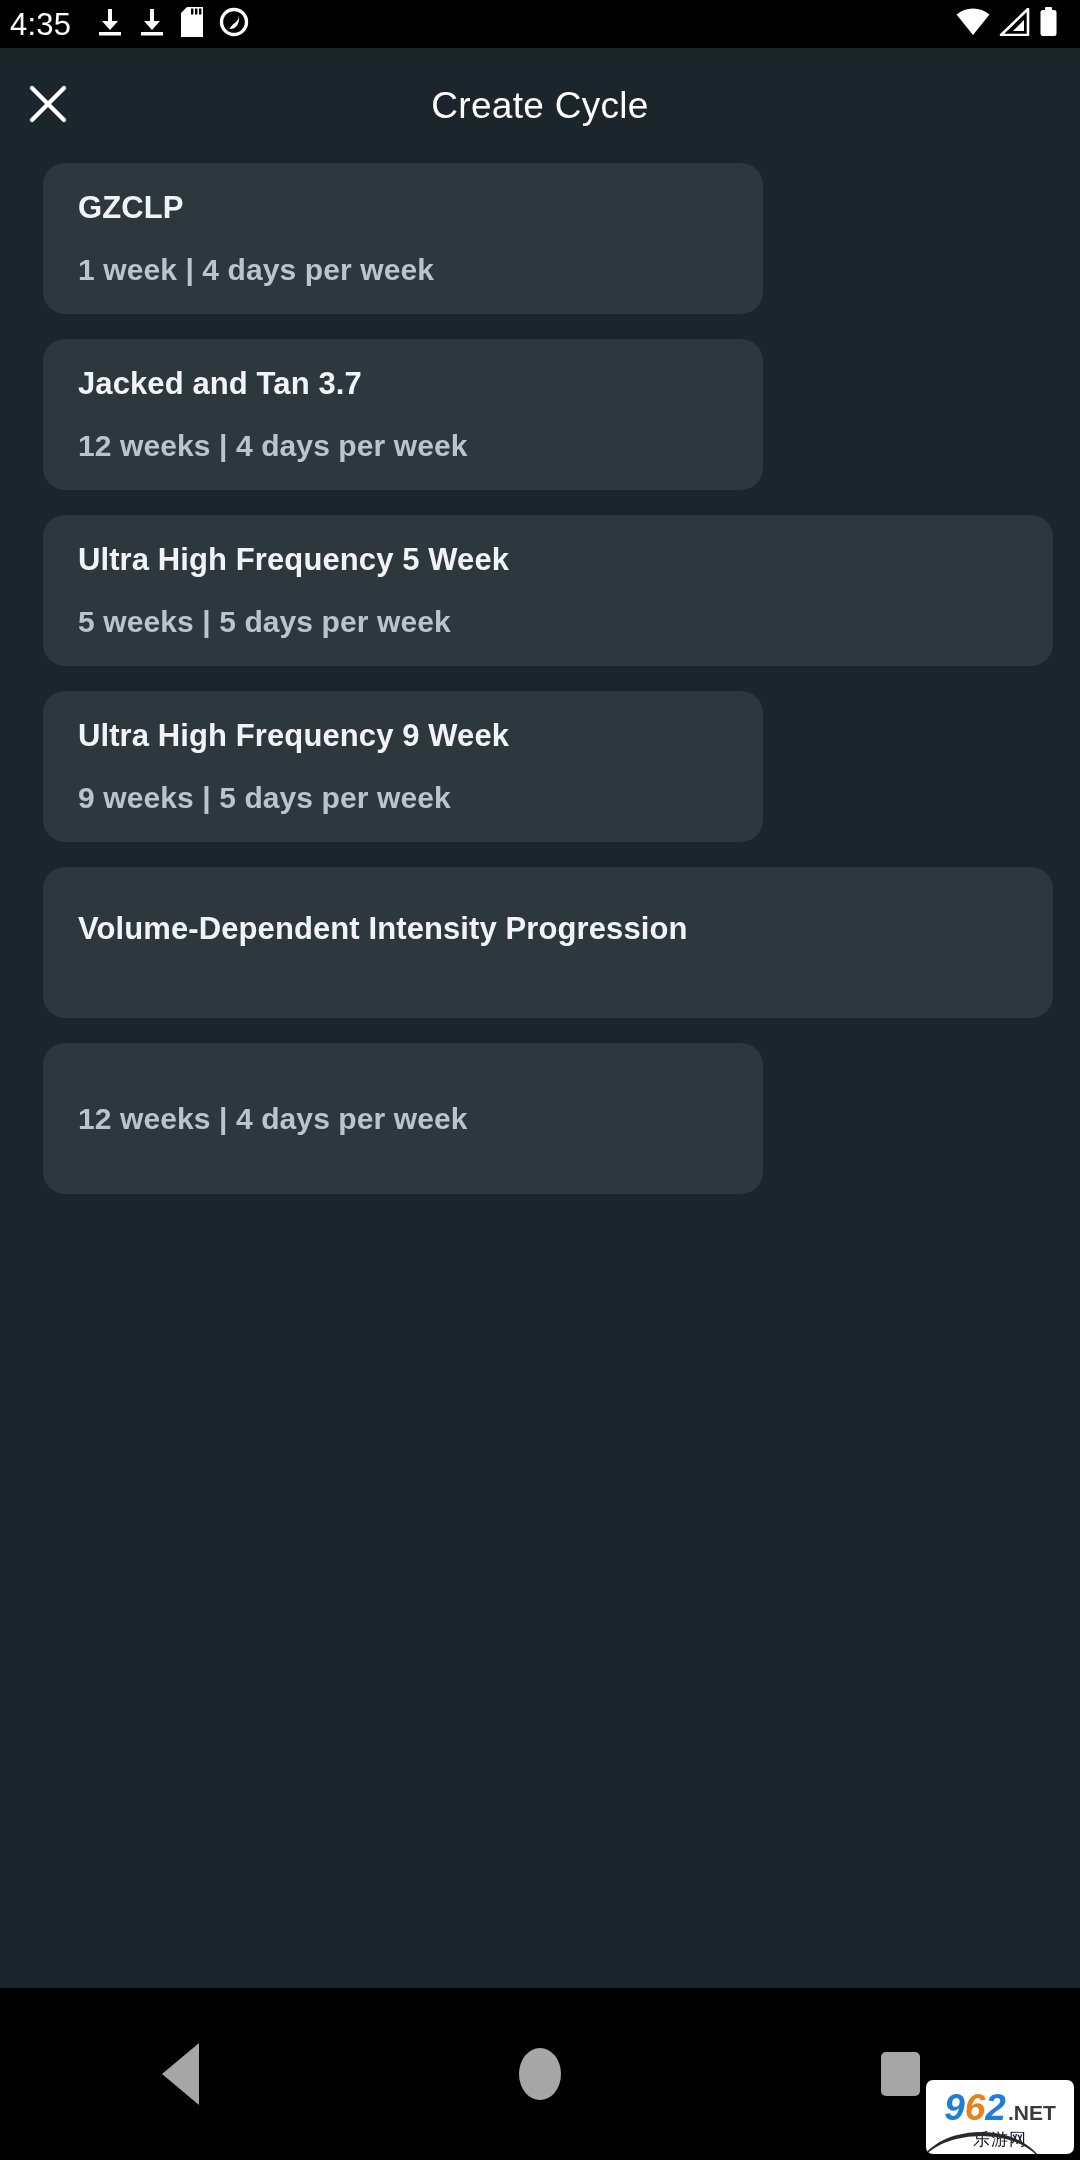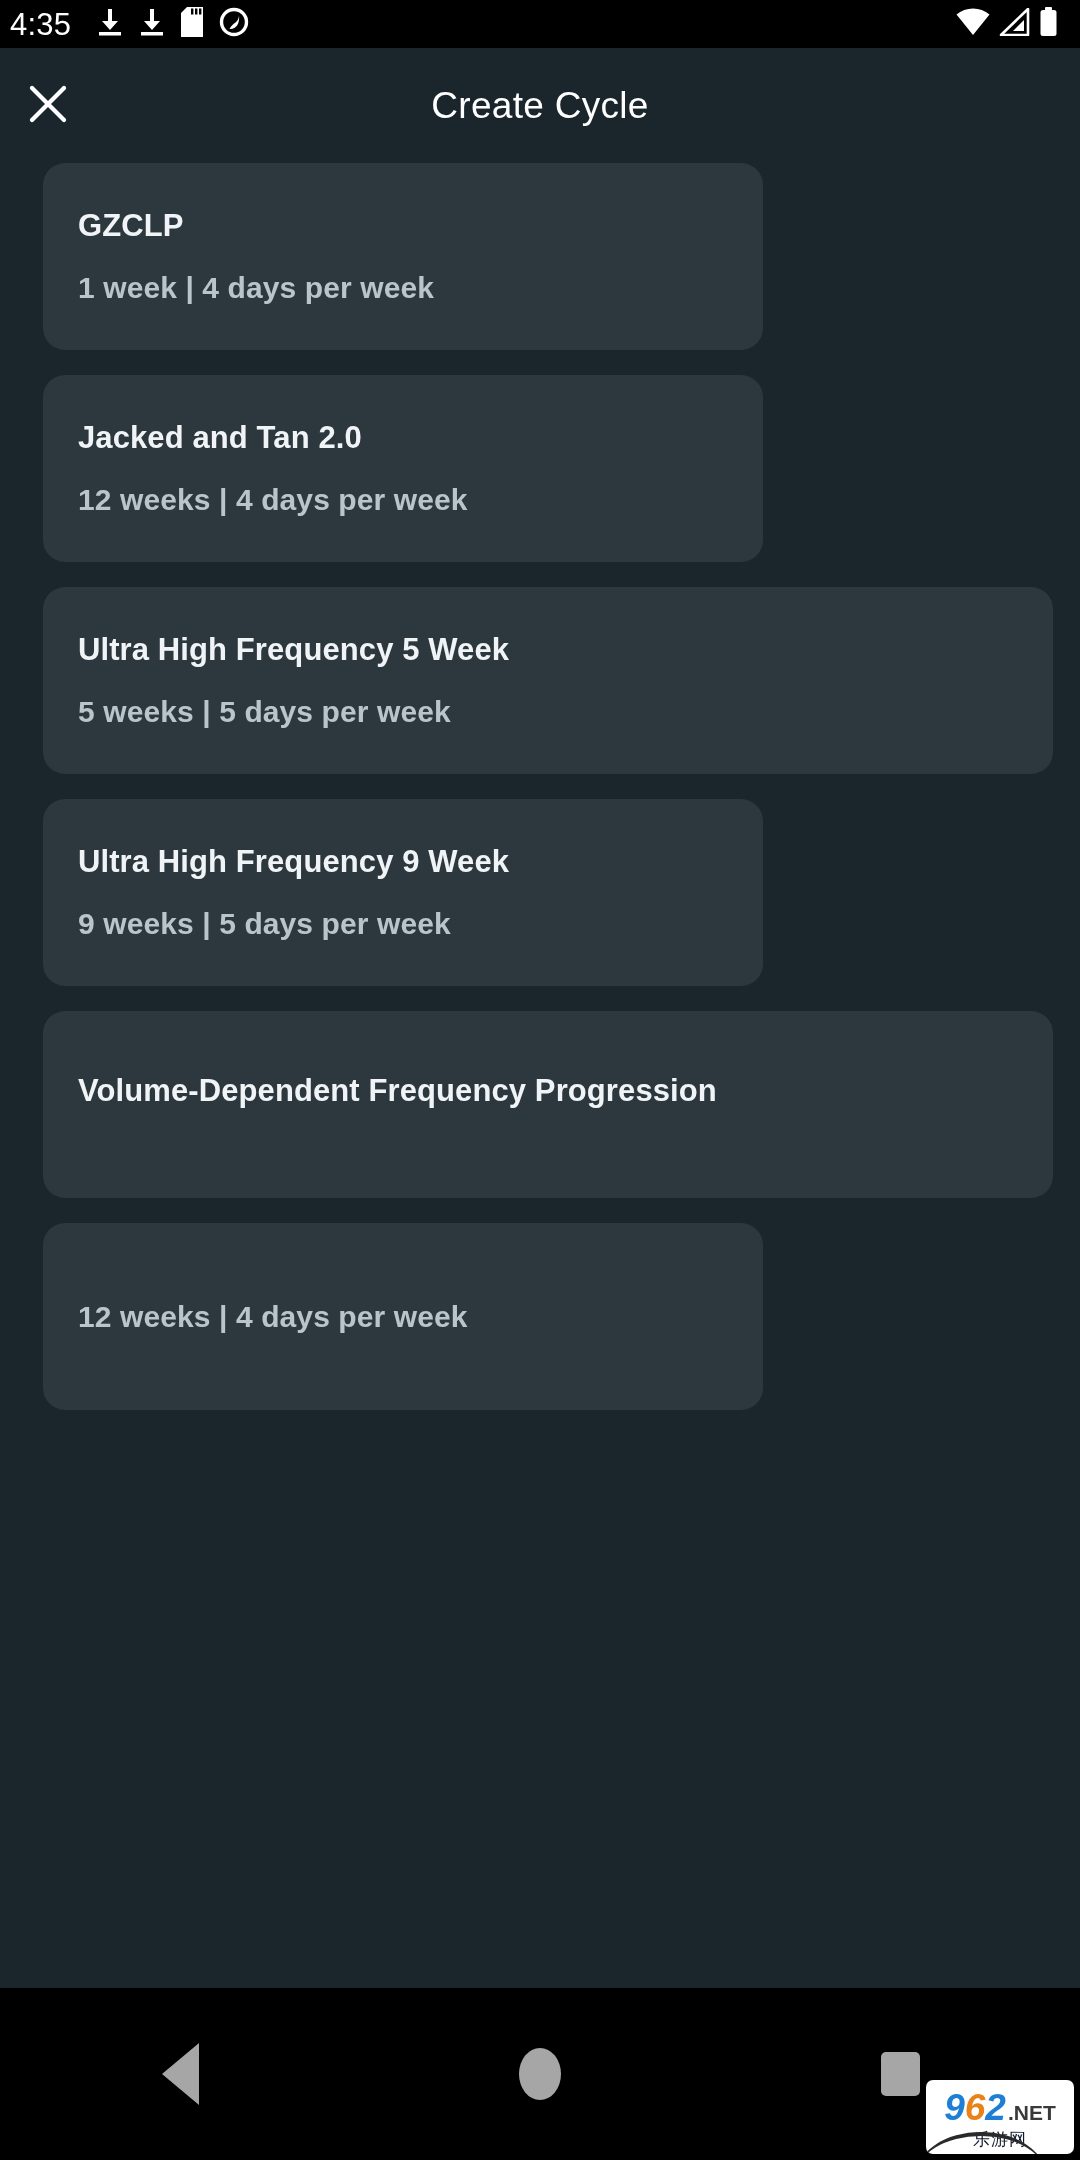--- a/index.html
+++ b/index.html
@@ -80,21 +80,21 @@
   #cycle-list {
     padding: 0 0 0 0;
     background: #1b262c;
     height: 1825px;
     overflow: hidden;
   }
   .cycle-card {
     background: #2d383e;
     border-radius: 22px;
     margin: 0 0 25px 43px;
-    height: 187px;
+    height: 151px;
     padding: 0 0 0 35px;
     display: flex;
     flex-direction: column;
     justify-content: center;
     cursor: pointer;
     position: relative;
   }
   .cycle-card.w-narrow { width: 720px; }
   .cycle-card.w-wide   { width: 1010px; }
   .cycle-card:first-child { margin-top: 0; }
@@ -265,36 +265,36 @@
 </div>
 
 <div id="cycle-list">
 
   <div class="cycle-card w-narrow">
     <div class="cycle-title">GZCLP</div>
     <div class="cycle-meta">1 week | 4 days per week</div>
   </div>
 
   <div class="cycle-card w-narrow">
-    <div class="cycle-title">Jacked and Tan 2.0</div>
+    <div class="cycle-title">Jacked and Tan 3.7</div>
     <div class="cycle-meta">12 weeks | 4 days per week</div>
   </div>
 
   <div class="cycle-card w-wide">
     <div class="cycle-title">Ultra High Frequency 5 Week</div>
     <div class="cycle-meta">5 weeks | 5 days per week</div>
   </div>
 
   <div class="cycle-card w-narrow">
     <div class="cycle-title">Ultra High Frequency 9 Week</div>
     <div class="cycle-meta">9 weeks | 5 days per week</div>
   </div>
 
   <div class="cycle-card w-wide">
-    <div class="cycle-title">Volume-Dependent Frequency Progression</div>
+    <div class="cycle-title">Volume-Dependent Intensity Progression</div>
   </div>
 
   <div class="cycle-card w-narrow">
     <div class="cycle-meta">12 weeks | 4 days per week</div>
   </div>
 
 </div>
 
 <div id="nav-bar">
   <button class="nav-btn">

